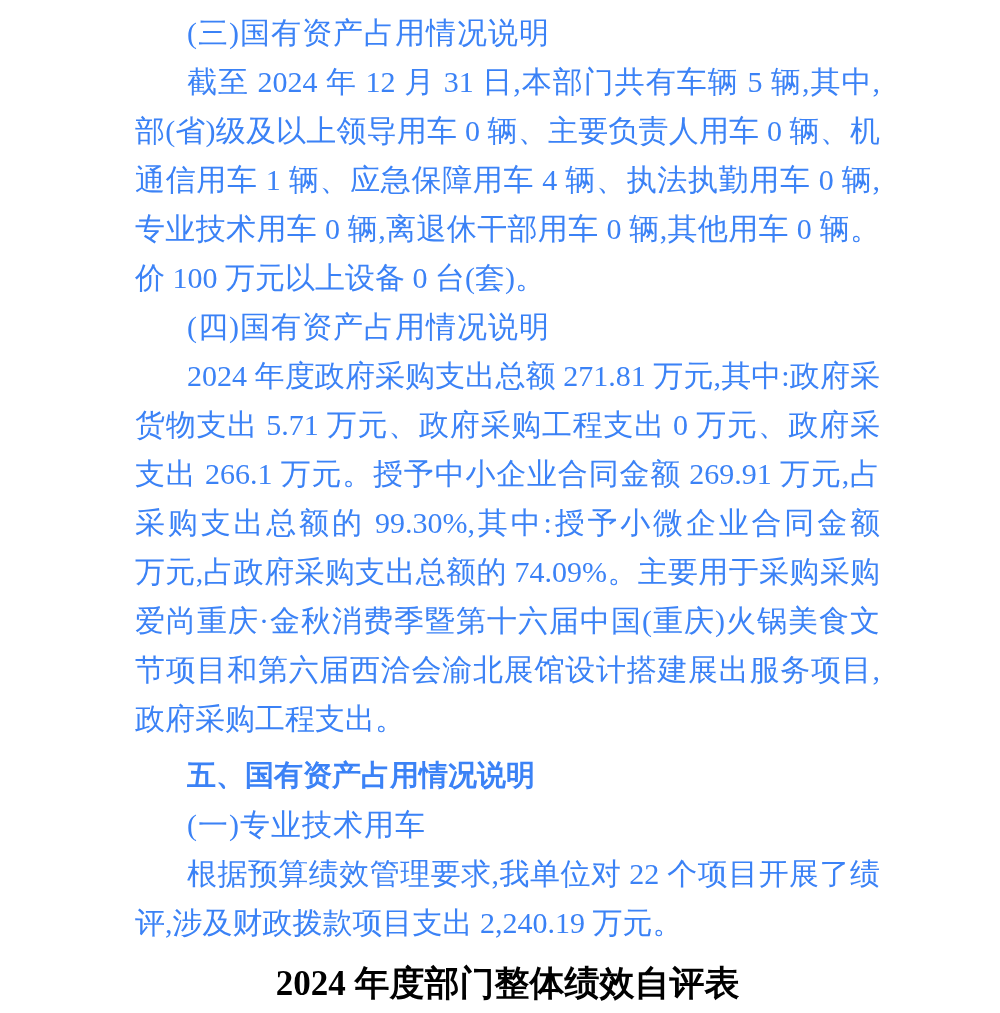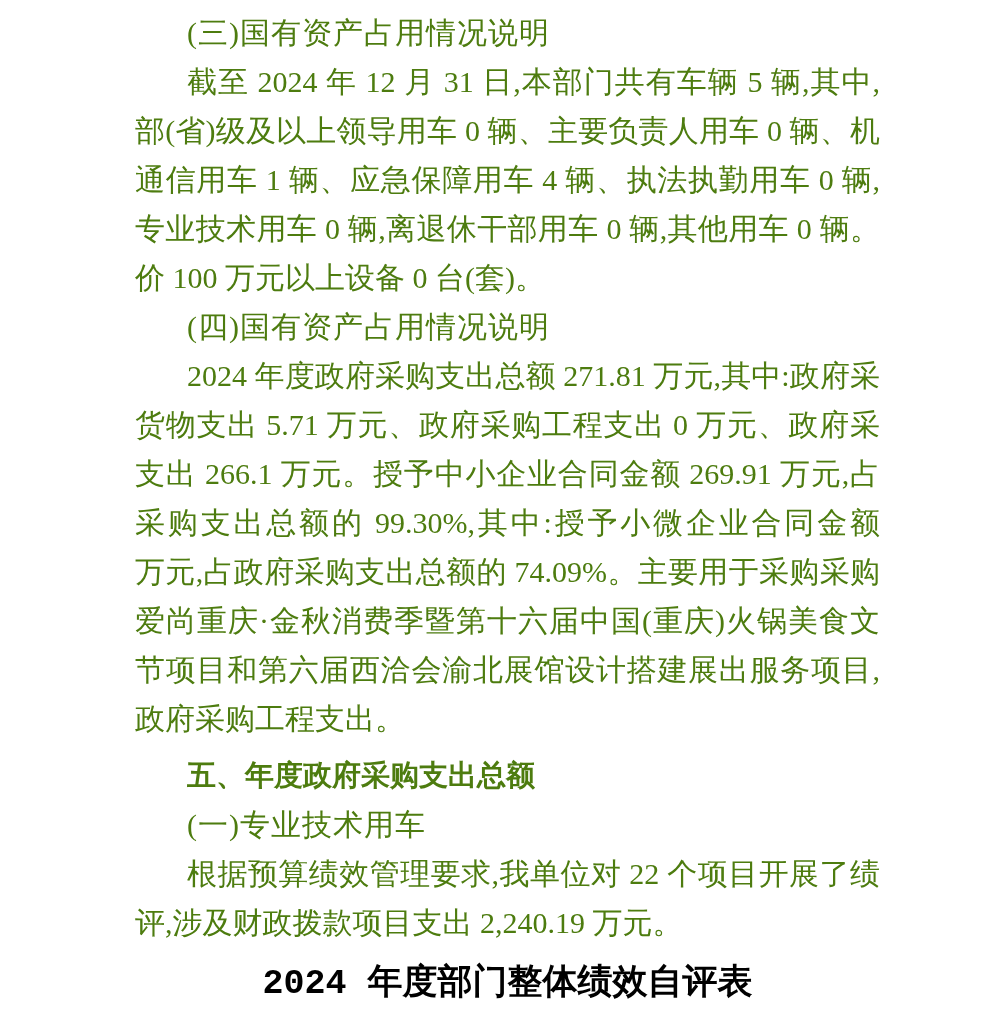--- a/index.html
+++ b/index.html
@@ -15,21 +15,21 @@
     position: absolute;
     left: 135px;
     top: 8px;
     width: 745px;
   }
   .ln {
     height: 49px;
     line-height: 49px;
     font-size: 30px;
     font-family: "Liberation Serif", "DejaVu Serif", serif;
-    color: #4d7c0f;
+    color: #3b82f6;
     white-space: nowrap;
   }
   .just {
     white-space: normal;
     text-align: justify;
     text-align-last: justify;
     overflow: hidden;
     height: 49px;
   }
   .ind { padding-left: 52px; }
@@ -43,21 +43,21 @@
     font-size: 29px;
     margin-top: 8px;
   }
   .title {
     margin-top: 16px;
     height: 42px;
     line-height: 42px;
     font-size: 35px;
     font-weight: 700;
     text-align: center;
-    font-family: Liberation Mono, monospace;
+    font-family: Liberation Serif, serif;
     white-space: nowrap;
   }
 </style>
 </head>
 <body>
 
 <div class="page">
   <div class="col">
     <div class="ln kai ind">(三)国有资产占用情况说明</div>
     <div class="ln just ind">截至 2024 年 12 月 31 日,本部门共有车辆 5 辆,其中,副</div>
@@ -67,19 +67,19 @@
     <div class="ln">价 100 万元以上设备 0 台(套)。</div>
     <div class="ln kai ind">(四)国有资产占用情况说明</div>
     <div class="ln just ind">2024 年度政府采购支出总额 271.81 万元,其中:政府采购</div>
     <div class="ln just">货物支出 5.71 万元、政府采购工程支出 0 万元、政府采购服务</div>
     <div class="ln just">支出 266.1 万元。授予中小企业合同金额 269.91 万元,占政府</div>
     <div class="ln just">采购支出总额的 99.30%,其中:授予小微企业合同金额 201.38</div>
     <div class="ln just">万元,占政府采购支出总额的 74.09%。主要用于采购采购 2024</div>
     <div class="ln just">爱尚重庆·金秋消费季暨第十六届中国(重庆)火锅美食文化</div>
     <div class="ln just">节项目和第六届西洽会渝北展馆设计搭建展出服务项目,及打</div>
     <div class="ln">政府采购工程支出。</div>
-    <div class="ln hei ind">五、年度政府采购支出总额</div>
+    <div class="ln hei ind">五、国有资产占用情况说明</div>
     <div class="ln kai ind">(一)专业技术用车</div>
     <div class="ln just ind">根据预算绩效管理要求,我单位对 22 个项目开展了绩效自</div>
     <div class="ln">评,涉及财政拨款项目支出 2,240.19 万元。</div>
     <div class="title">2024 年度部门整体绩效自评表</div>
   </div>
 </div>
 
 </body></html>

